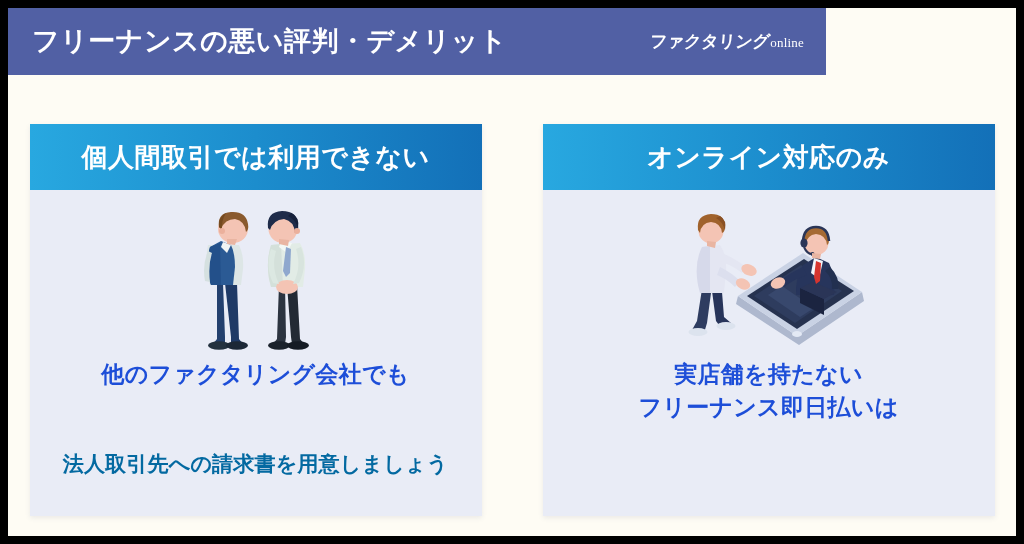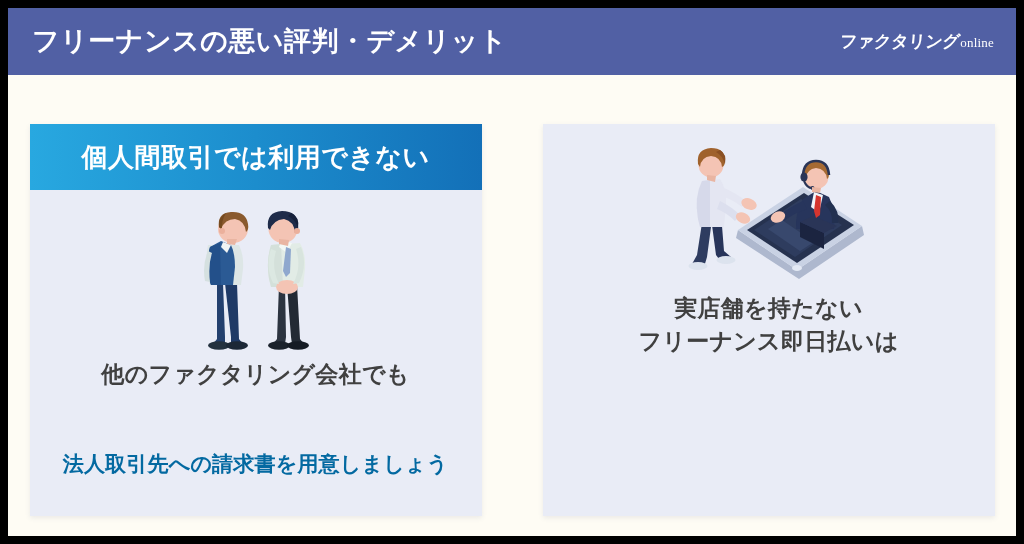--- a/index.html
+++ b/index.html
@@ -23,21 +23,21 @@
     border: 8px solid #000000;
     background: #FEFCF4;
     overflow: hidden;
   }
 
   
   .titlebar {
     position: absolute;
     left: 0;
     top: 0;
-    width: 1008px;
+    width: 818px;
     height: 67px;
     background: #5160A4;
     display: flex;
     align-items: center;
     justify-content: space-between;
     padding: 0 22px 0 24px;
     box-sizing: border-box;
     gap: 24px;
   }
   .slide-title {
@@ -118,21 +118,21 @@
   .card-illus {
     height: 160px;
     width: 100%;
     display: flex;
     align-items: center;
     justify-content: center;
     margin-top: 6px;
   }
 
   .card-body {
-    color: #404040;
+    color: #1d4ed8;
     font-size: 23px;
     font-weight: 700;
     line-height: 1.42;
     text-align: center;
     margin-top: 2px;
     letter-spacing: 0.3px;
   }
   .card-body .ln { display: block; }
 
   .card-note {
@@ -228,20 +228,23 @@
 
       <div class="card-body">
         <span class="ln">他のファクタリング会社でも</span>
       </div>
 
       <div class="card-note">法人取引先への請求書を用意しましょう</div>
     </div>
 
     <div class="card">
 
+      <div class="card-header">
+        <span class="card-header-text">オンライン対応のみ</span>
+      </div>
 
       <div class="card-illus">
         <svg width="210" height="158" viewBox="0 0 210 158" aria-hidden="true">
 
           <path d="M72 107 L135 148 L200 104 L198 95 L133 139 L74 99 Z" fill="#AEB8CE"></path>
 
           <path d="M74 99 L133 139 L198 95 L139 56 Z" fill="#C9D2E4"></path>
 
           <path d="M83 99 L133 132 L190 94 L140 62 Z" fill="#26324F"></path>
           <path d="M90 99 L131 126 L178 94 L137 68 Z" fill="#2E3C5E"></path>

